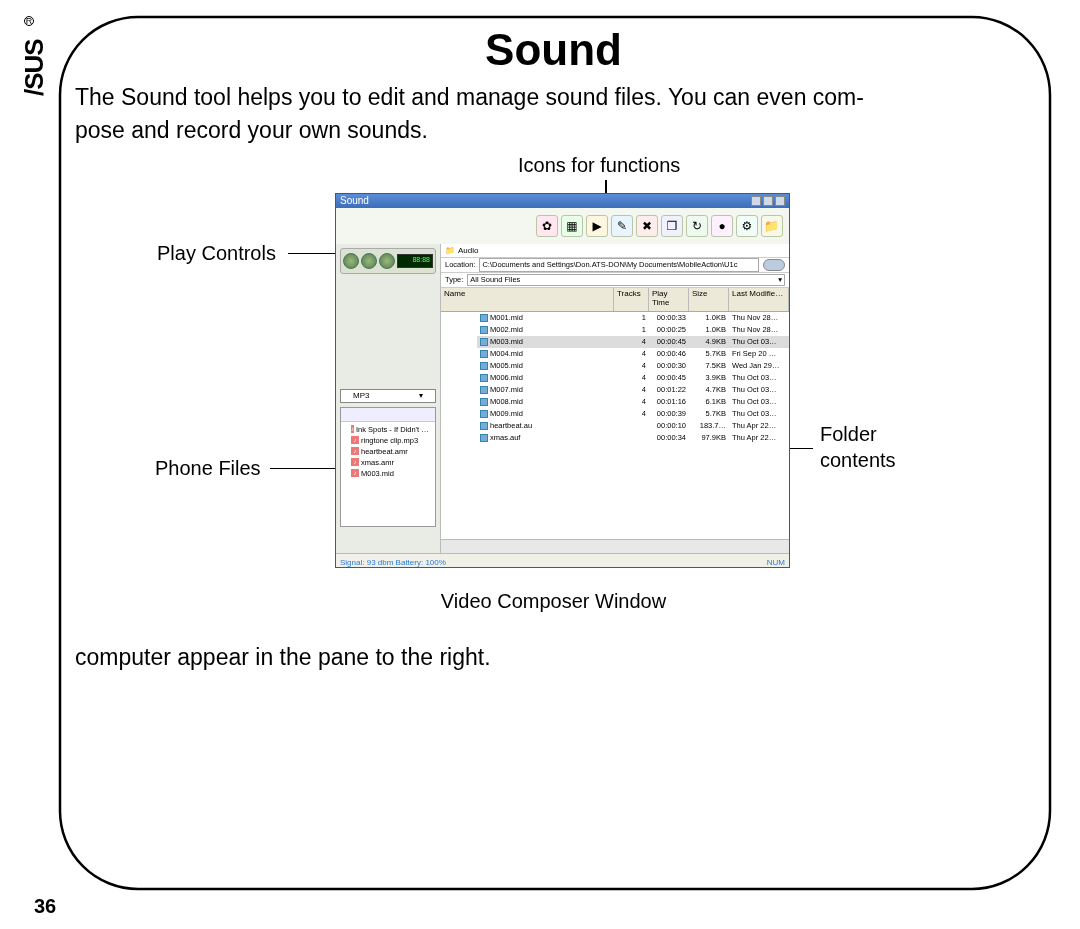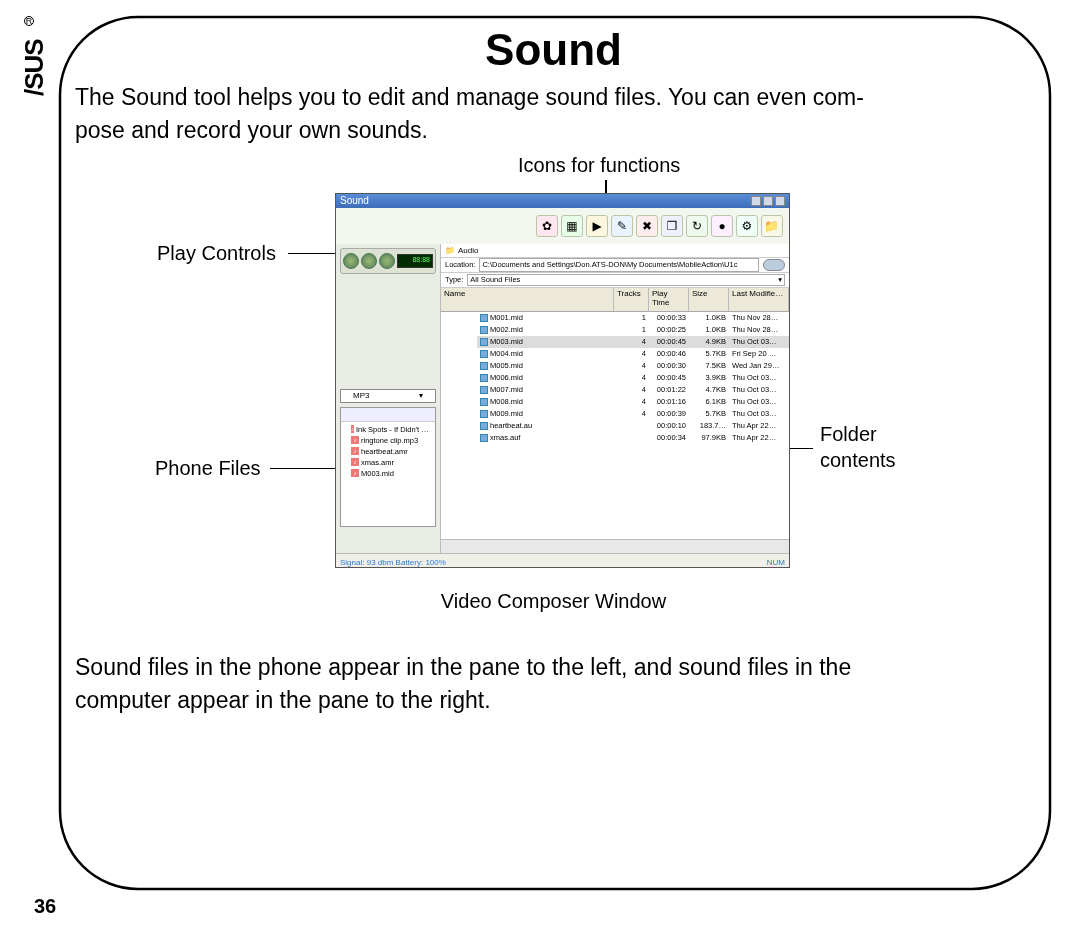--- a/index.html
+++ b/index.html
@@ -242,16 +242,15 @@
          <div class="scroll"></div>
        </div>
      </div>
      <div class="status">
        <span class="sig">Signal: 93 dbm Battery: 100%</span>
        <span class="ind">NUM</span>
      </div>
    </div>
   </div>
 
-  <p class="body" style="margin-top:10px;">Sound files in the phone appear in the pane to the left, and sound files in the</p>
   <p class="body">computer appear in the pane to the right.</p>
  </div>
 </div>
 
 </body></html>

